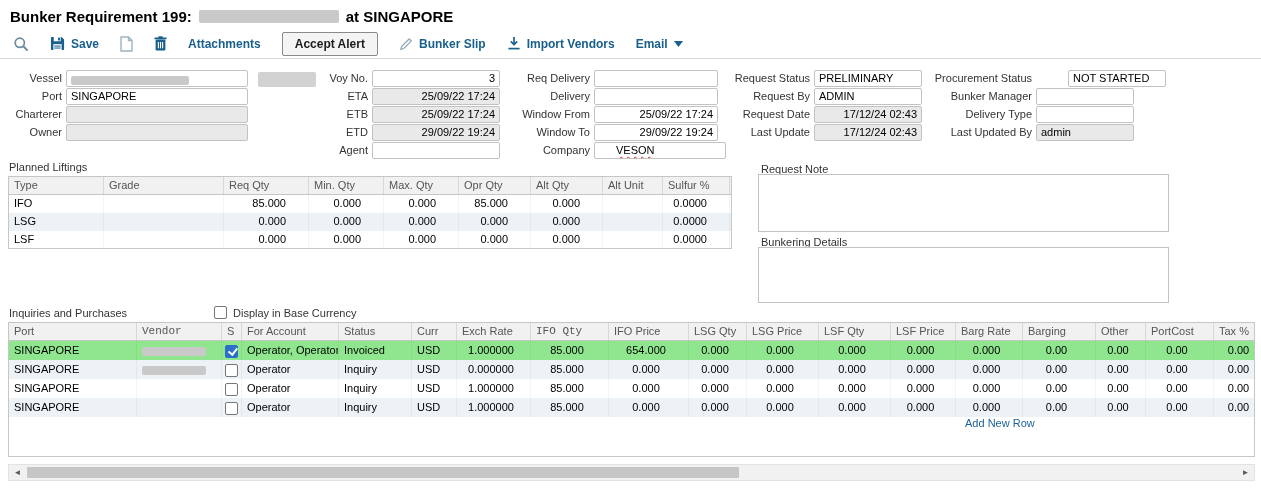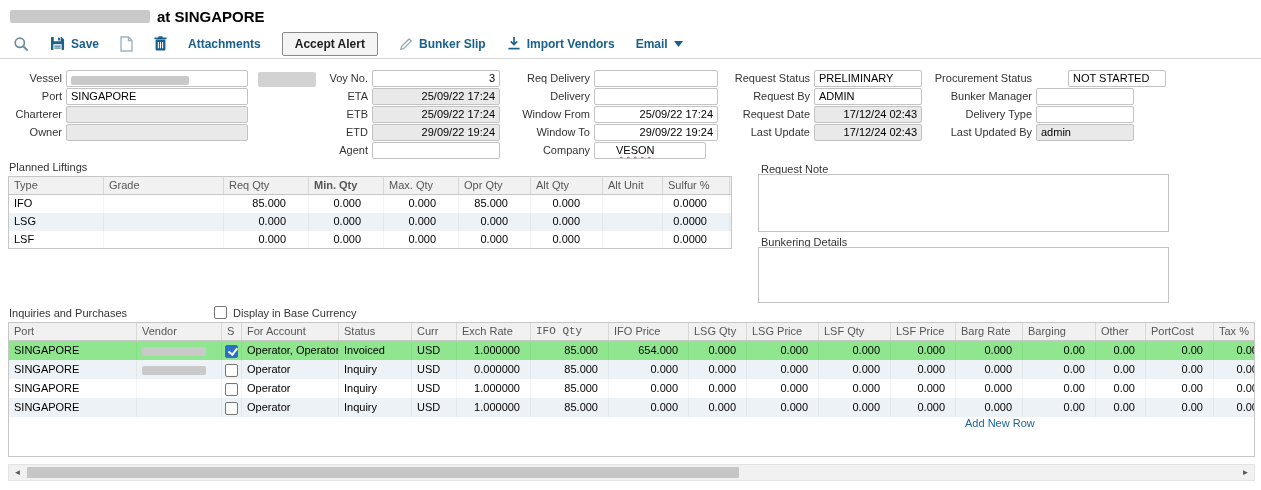--- a/index.html
+++ b/index.html
@@ -26,38 +26,39 @@
   .sec-label{position:absolute;color:#333;white-space:nowrap;}
   .tbl{position:absolute;border:1px solid #c6c6c6;box-sizing:border-box;background:#fff;overflow:hidden;}
   .tr{display:flex;}
   .tr.th{background:#f1f1f1;border-bottom:1px solid #c6c6c6;color:#555;}
   .th .td{border-right:1px solid #d8d8d8;}
   .tr:not(.th) .td{border-right:1px solid rgba(0,0,0,0.045);}
   .td{box-sizing:border-box;padding:0 5px;white-space:nowrap;overflow:hidden;flex:0 0 auto;}
   .td.ar{text-align:right;}
   .td.ac{text-align:center;padding:0 2px;}
   #pl-table .tr:not(.th) .td.ar{padding-right:22px;}
-  #inq-table .tr:not(.th) .td.ar{padding-right:10px;}
+  #inq-table .tr:not(.th) .td.ar{padding-right:10px;text-align:center;}
   .tr.alt{background:#edf2f7;}
   .tr.sel{background:#8fe68f;}
   .cb{width:13px;height:13px;box-sizing:border-box;border:1px solid #767676;background:#fff;border-radius:2px;display:inline-block;vertical-align:middle;position:relative;}
   .cb.checked{background:#2a70c8;border-color:#2a70c8;}
   .cb.checked::after{content:"";position:absolute;left:3.5px;top:0.5px;width:3.5px;height:7px;border:solid #fff;border-width:0 2px 2px 0;transform:rotate(38deg);}
   .notebox{position:absolute;border:1px solid #c2c2c2;background:#fff;box-sizing:border-box;}
   #add-row{position:absolute;color:#1d6398;cursor:pointer;}
   #hscroll{position:absolute;left:8px;top:464px;width:1247px;height:17px;background:#f1f1f1;border:1px solid #e3e3e3;box-sizing:border-box;}
   .sbtn{position:absolute;top:0;width:17px;height:15px;display:flex;align-items:center;justify-content:center;color:#5a5a5a;font-size:8px;cursor:pointer;}
   #sbtn-left{left:0;}
   #sbtn-right{right:0;}
   #sthumb{position:absolute;left:18px;top:2px;width:712px;height:11px;background:#c6c6c6;border-radius:1px;cursor:grab;}
 </style>
 </head>
 <body>
 
 <div id="title">
+  <span>Bunker Requirement 199:</span>
   <span class="redact" style="width:140px;height:13px;"></span>
   <span>at SINGAPORE</span>
 </div>
 
 <div id="toolbar">
   <span class="tbtn">
     <span>
         <svg width="16" height="16" viewBox="0 0 16 16" fill="none">
           <circle cx="6.8" cy="6.8" r="4.6" stroke="#6b8ca0" stroke-width="1.7"></circle>
           <line x1="10.3" y1="10.3" x2="14.6" y2="14.6" stroke="#6b8ca0" stroke-width="2"></line>
@@ -150,21 +151,21 @@
     <div class="fbox" style="left: 372px; top: 142px; width: 128px;"></div>
     <div class="flabel" style="left: 510px; top: 70px; width: 80px;">Req Delivery</div>
     <div class="fbox" style="left: 594px; top: 70px; width: 124px;"></div>
     <div class="flabel" style="left: 510px; top: 88px; width: 80px;">Delivery</div>
     <div class="fbox" style="left: 594px; top: 88px; width: 124px;"></div>
     <div class="flabel" style="left: 510px; top: 106px; width: 80px;">Window From</div>
     <div class="fbox ar" style="left: 594px; top: 106px; width: 124px;">25/09/22 17:24</div>
     <div class="flabel" style="left: 510px; top: 124px; width: 80px;">Window To</div>
     <div class="fbox ar" style="left: 594px; top: 124px; width: 124px;">29/09/22 19:24</div>
     <div class="flabel" style="left: 510px; top: 142px; width: 80px;">Company</div>
-    <div class="fbox sp" style="left: 594px; top: 142px; width: 112px; padding-left: 21px;">VESON</div>
+    <div class="fbox sp" style="left: 594px; top: 142px; width: 132px; padding-left: 21px;">VESON</div>
     <div class="flabel" style="left: 734px; top: 70px; width: 76px;">Request Status</div>
     <div class="fbox" style="left: 814px; top: 70px; width: 108px;">PRELIMINARY</div>
     <div class="flabel" style="left: 734px; top: 88px; width: 76px;">Request By</div>
     <div class="fbox" style="left: 814px; top: 88px; width: 108px;">ADMIN</div>
     <div class="flabel" style="left: 734px; top: 106px; width: 76px;">Request Date</div>
     <div class="fbox ro ar" style="left: 814px; top: 106px; width: 108px;">17/12/24 02:43</div>
     <div class="flabel" style="left: 734px; top: 124px; width: 76px;">Last Update</div>
     <div class="fbox ro ar" style="left: 814px; top: 124px; width: 108px;">17/12/24 02:43</div>
     <div class="flabel" style="left: 928px; top: 70px; width: 104px;">Procurement Status</div>
     <div class="fbox" style="left: 1068px; top: 70px; width: 98px;">NOT STARTED</div>
@@ -177,21 +178,21 @@
   </div>
 
 <span class="redact" style="position:absolute;left:258px;top:72px;width:58px;height:15px;background:#d2d2d2;"></span>
 
 <div class="sec-label" style="left:9px;top:161px;">Planned Liftings</div>
 <div class="tbl" id="pl-table" style="left:8px;top:176px;width:724px;height:73px;">
     <div class="tr th" style="height: 17px; line-height: 17px;">
       <div class="td" style="width: 95px;">Type</div>
       <div class="td" style="width: 120px;">Grade</div>
       <div class="td" style="width: 85px;">Req Qty</div>
-      <div class="td" style="width: 75px; font-weight: bold;">Min. Qty</div>
+      <div class="td" style="width: 75px;">Min. Qty</div>
       <div class="td" style="width: 75px;">Max. Qty</div>
       <div class="td" style="width: 72px;">Opr Qty</div>
       <div class="td" style="width: 72px;">Alt Qty</div>
       <div class="td" style="width: 60px;">Alt Unit</div>
       <div class="td" style="width: 67px;">Sulfur %</div>
     </div>
     <div class="tr" style="height: 18px; line-height: 17px;">
       <div class="td" style="width: 95px;">IFO</div>
       <div class="td" style="width: 120px;"></div>
       <div class="td ar" style="width: 85px;">85.000</div>
@@ -231,21 +232,21 @@
 <div class="sec-label" style="left:761px;top:236px;">Bunkering Details</div>
 <div class="notebox" style="left:758px;top:247px;width:411px;height:56px;"></div>
 
 <div class="sec-label" style="left:9px;top:307px;">Inquiries and Purchases</div>
 <span class="cb" id="base-cb" style="position:absolute;left:214px;top:306px;"></span>
 <div class="sec-label" style="left:233px;top:307px;">Display in Base Currency</div>
 
 <div class="tbl" id="inq-table" style="left:8px;top:322px;width:1247px;height:135px;">
     <div class="tr th" style="height: 17px; line-height: 17px;">
       <div class="td" style="width: 128px;">Port</div>
-      <div class="td" style="width: 85px;">Vendor</div>
+      <div class="td" style="width: 85px; font-family: Liberation Mono, monospace;">Vendor</div>
       <div class="td" style="width: 20px;">S</div>
       <div class="td" style="width: 97px;">For Account</div>
       <div class="td" style="width: 73px;">Status</div>
       <div class="td" style="width: 45px;">Curr</div>
       <div class="td" style="width: 74px;">Exch Rate</div>
       <div class="td" style="width: 78px; font-family: Liberation Mono, monospace;">IFO Qty</div>
       <div class="td" style="width: 80px;">IFO Price</div>
       <div class="td" style="width: 58px;">LSG Qty</div>
       <div class="td" style="width: 72px;">LSG Price</div>
       <div class="td" style="width: 72px;">LSF Qty</div>

